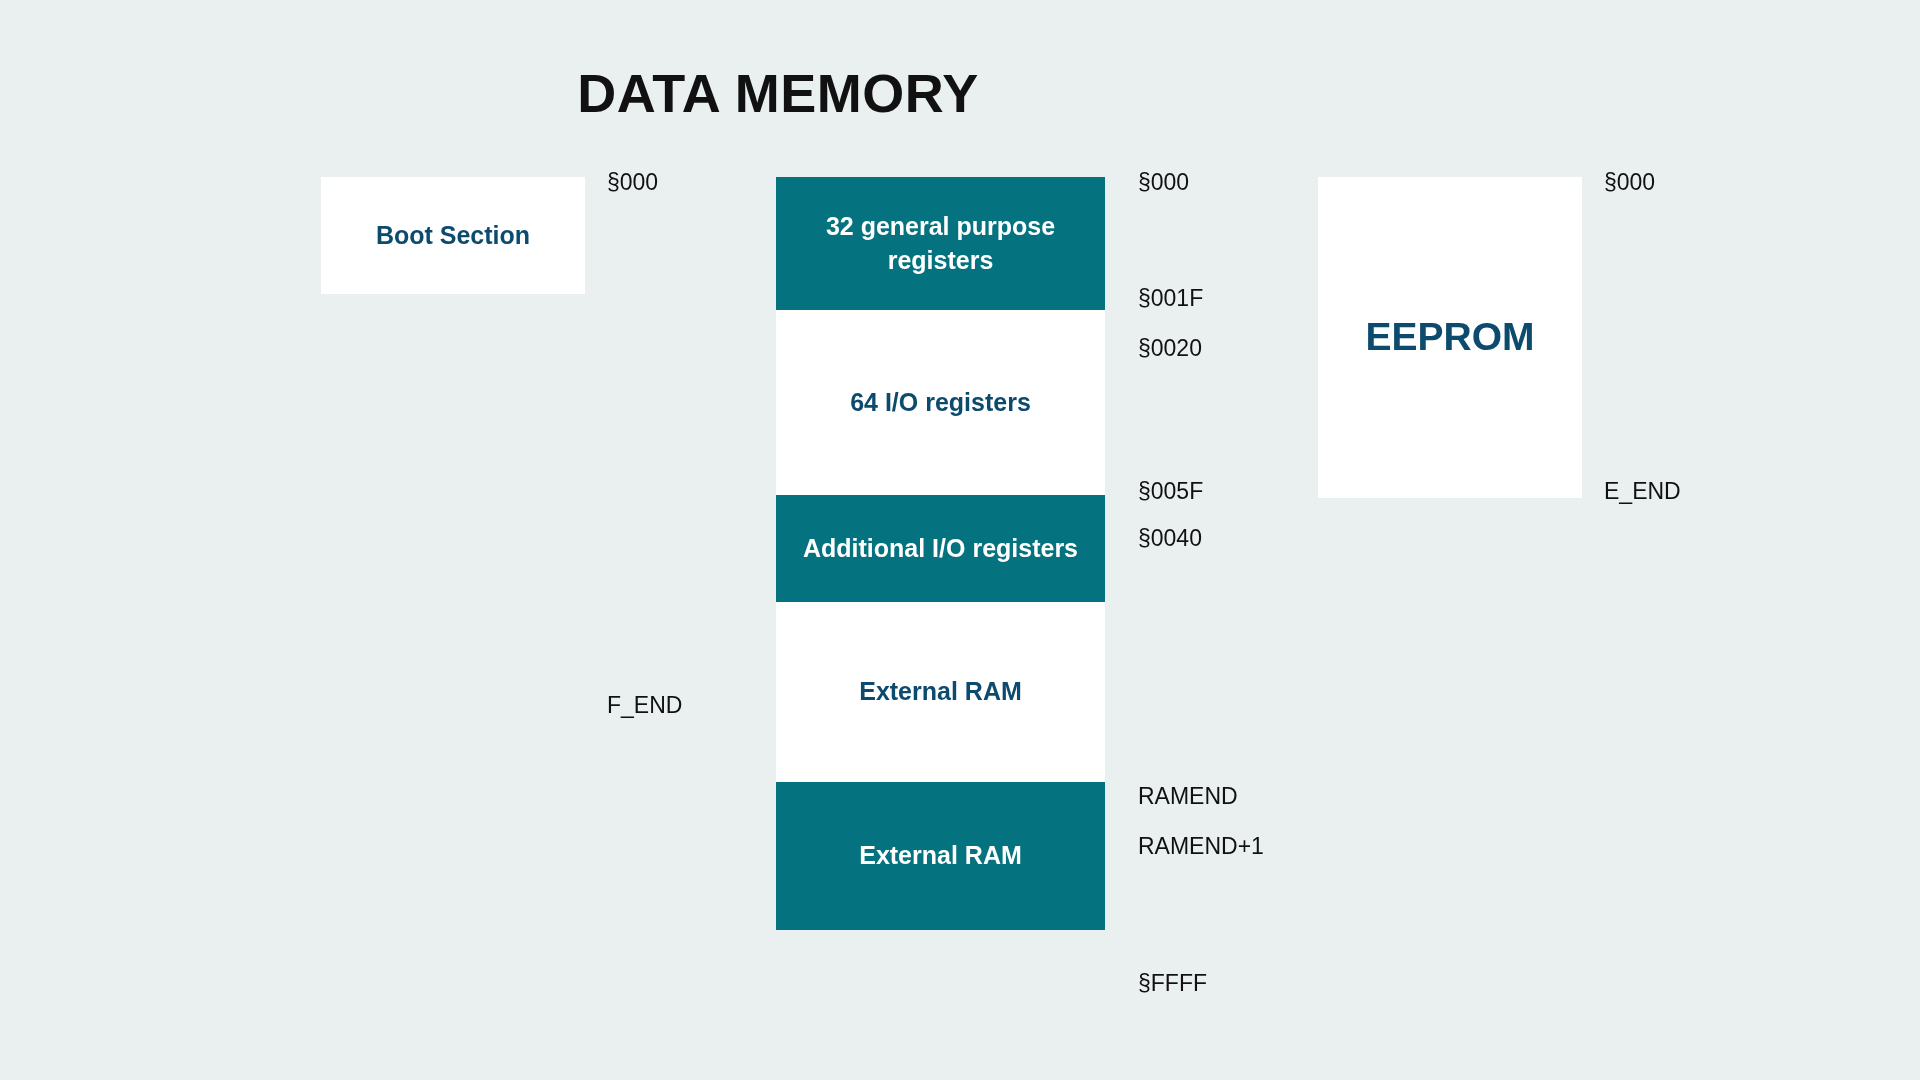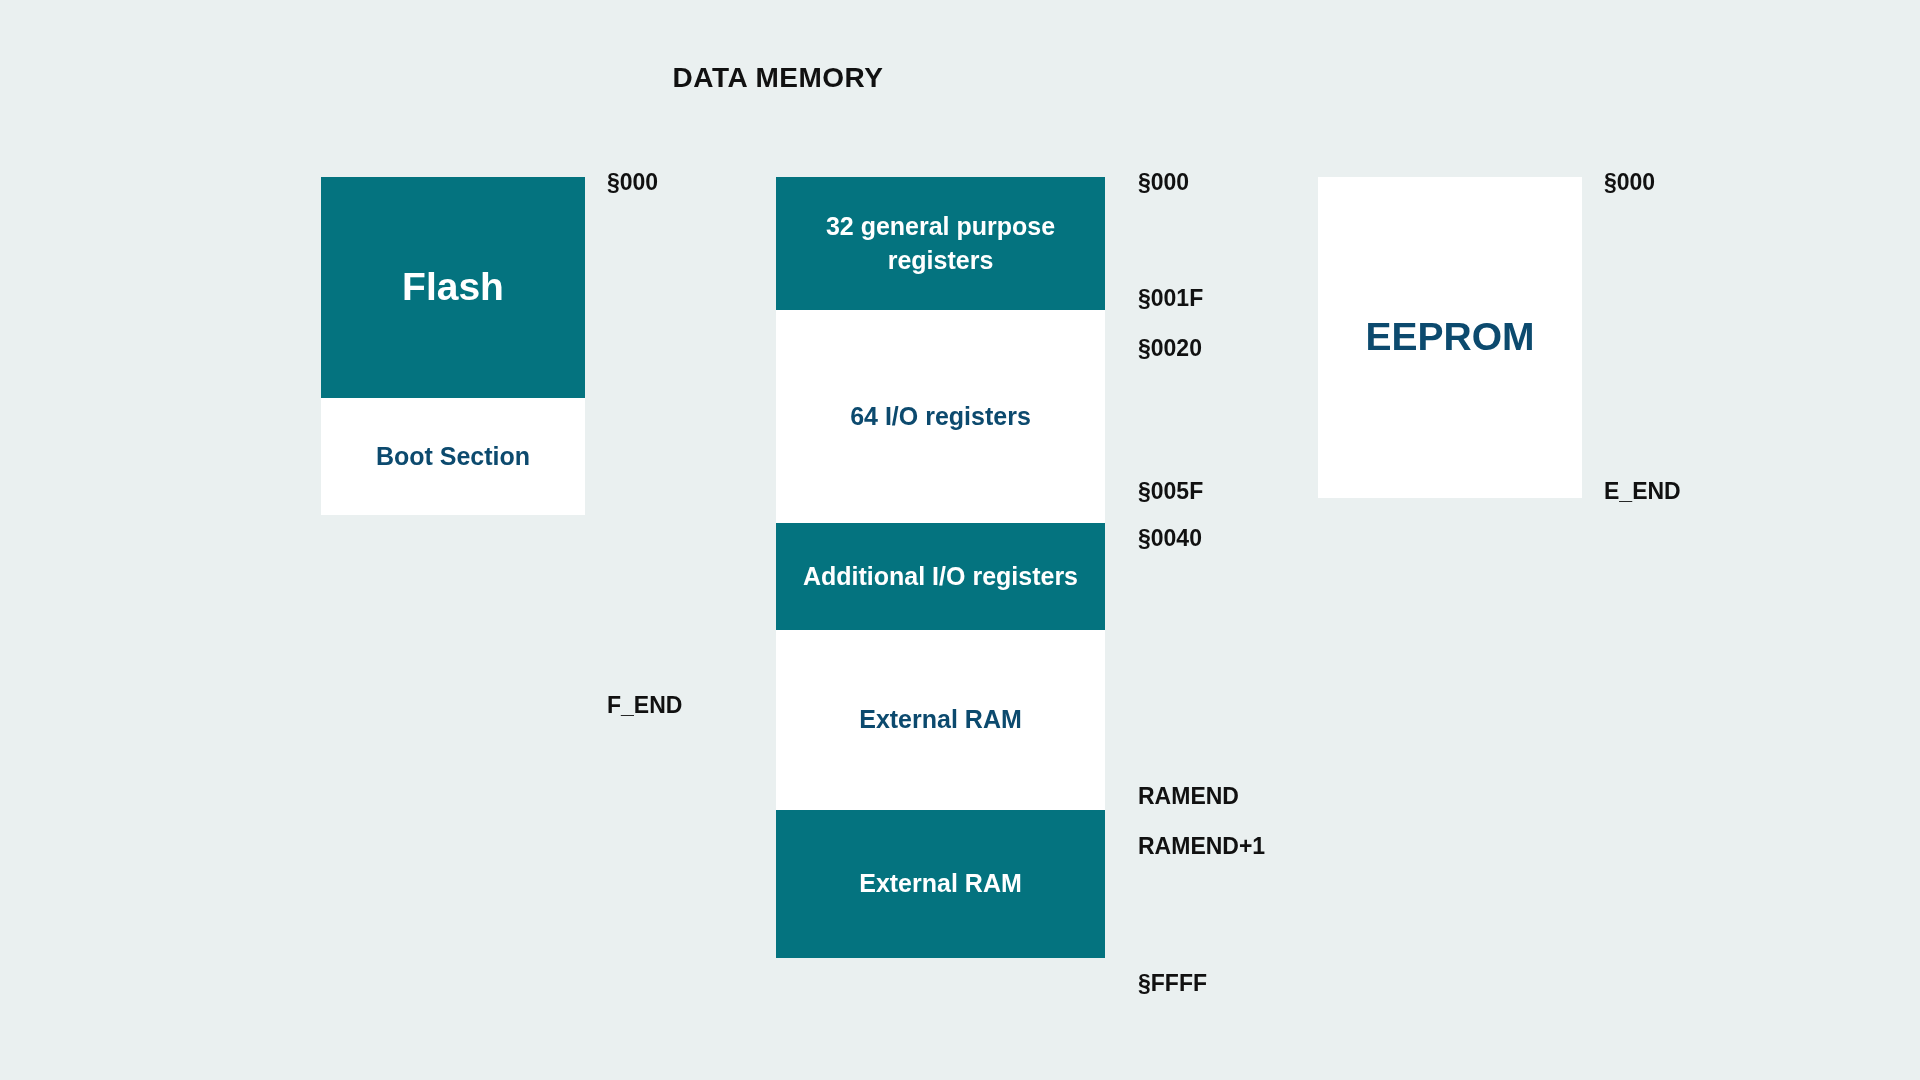--- a/index.html
+++ b/index.html
@@ -20,21 +20,21 @@
     inset: 0;
   }
 
   
   .title {
     position: absolute;
     top: 62px;
     left: 0;
     width: 1556px;
     text-align: center;
-    font-size: 28px;
+    font-size: 54px;
     font-weight: bold;
     color: #111111;
     letter-spacing: 0.5px;
   }
 
   
   .column {
     position: absolute;
   }
 
@@ -70,60 +70,57 @@
 
   
   .block.big .block-label {
     font-size: 39px;
   }
 
   
   .addr {
     position: absolute;
     font-size: 23px;
-    font-weight: bold;
+    font-weight: normal;
     color: #111111;
     white-space: nowrap;
     line-height: 1;
   }
 
   
   .col-flash  .addr { left: 286px; }
   .col-data   .addr { left: 362px; }
   .col-eeprom .addr { left: 286px; }
 </style>
 </head>
 <body>
 
 <div id="diagram">
 
   <div class="title">DATA MEMORY</div>
 
   <div class="column col-flash">
 
-    <div class="block teal big" style="height:221px;">
-      <span class="block-label">Flash</span>
-    </div>
 
     <div class="block white" style="height:117px;">
       <span class="block-label">Boot Section</span>
     </div>
 
     <div class="addr" style="top:-6px;">§000</div>
 
     <div class="addr" style="top:517px;">F_END</div>
   </div>
 
   <div class="column col-data">
 
     <div class="block teal" style="height:133px;">
       <span class="block-label">32 general purpose registers</span>
     </div>
 
-    <div class="block white" style="height:213px;">
+    <div class="block white" style="height:185px;">
       <span class="block-label">64 I/O registers</span>
     </div>
 
     <div class="block teal" style="height:107px;">
       <span class="block-label">Additional I/O registers</span>
     </div>
 
     <div class="block white" style="height:180px;">
       <span class="block-label">External RAM</span>
     </div>

